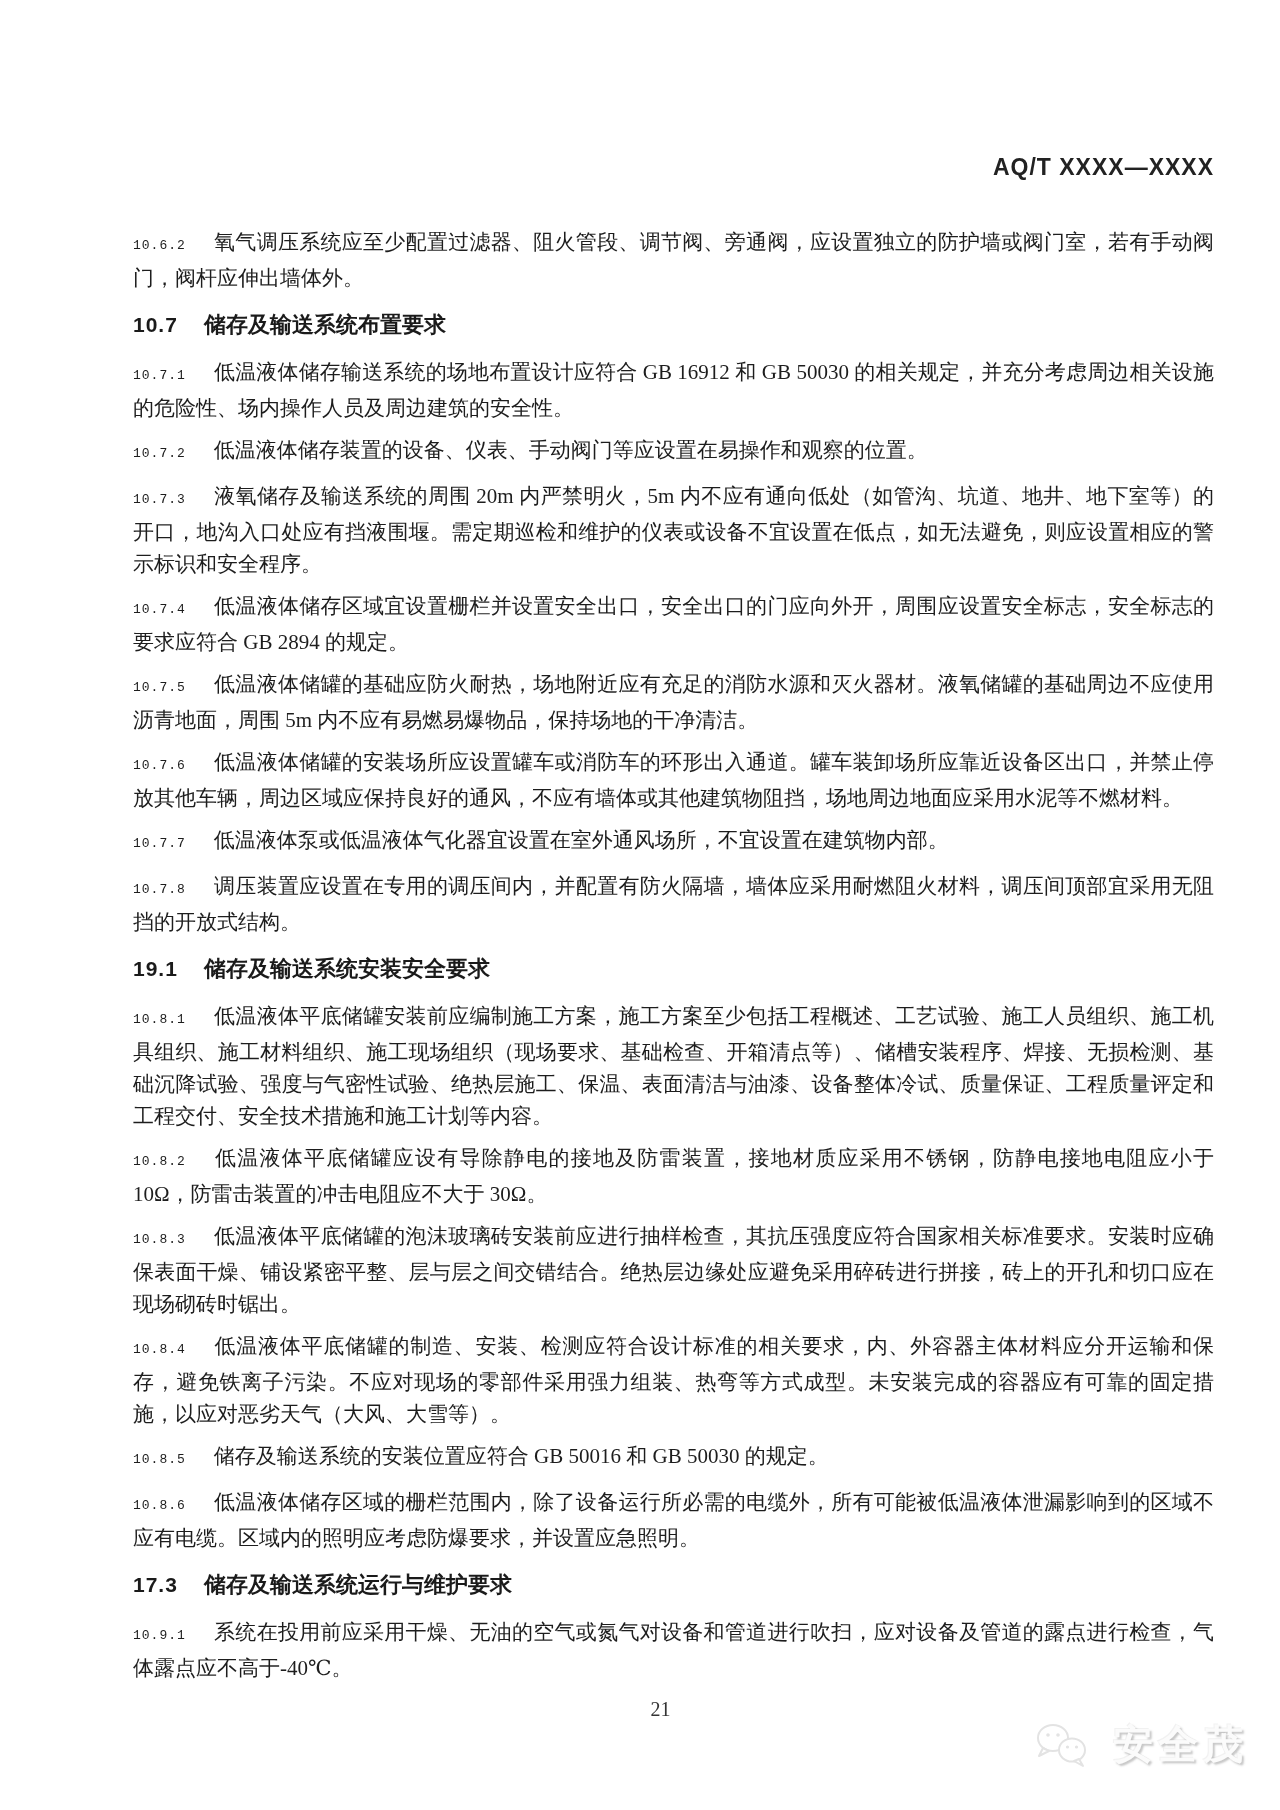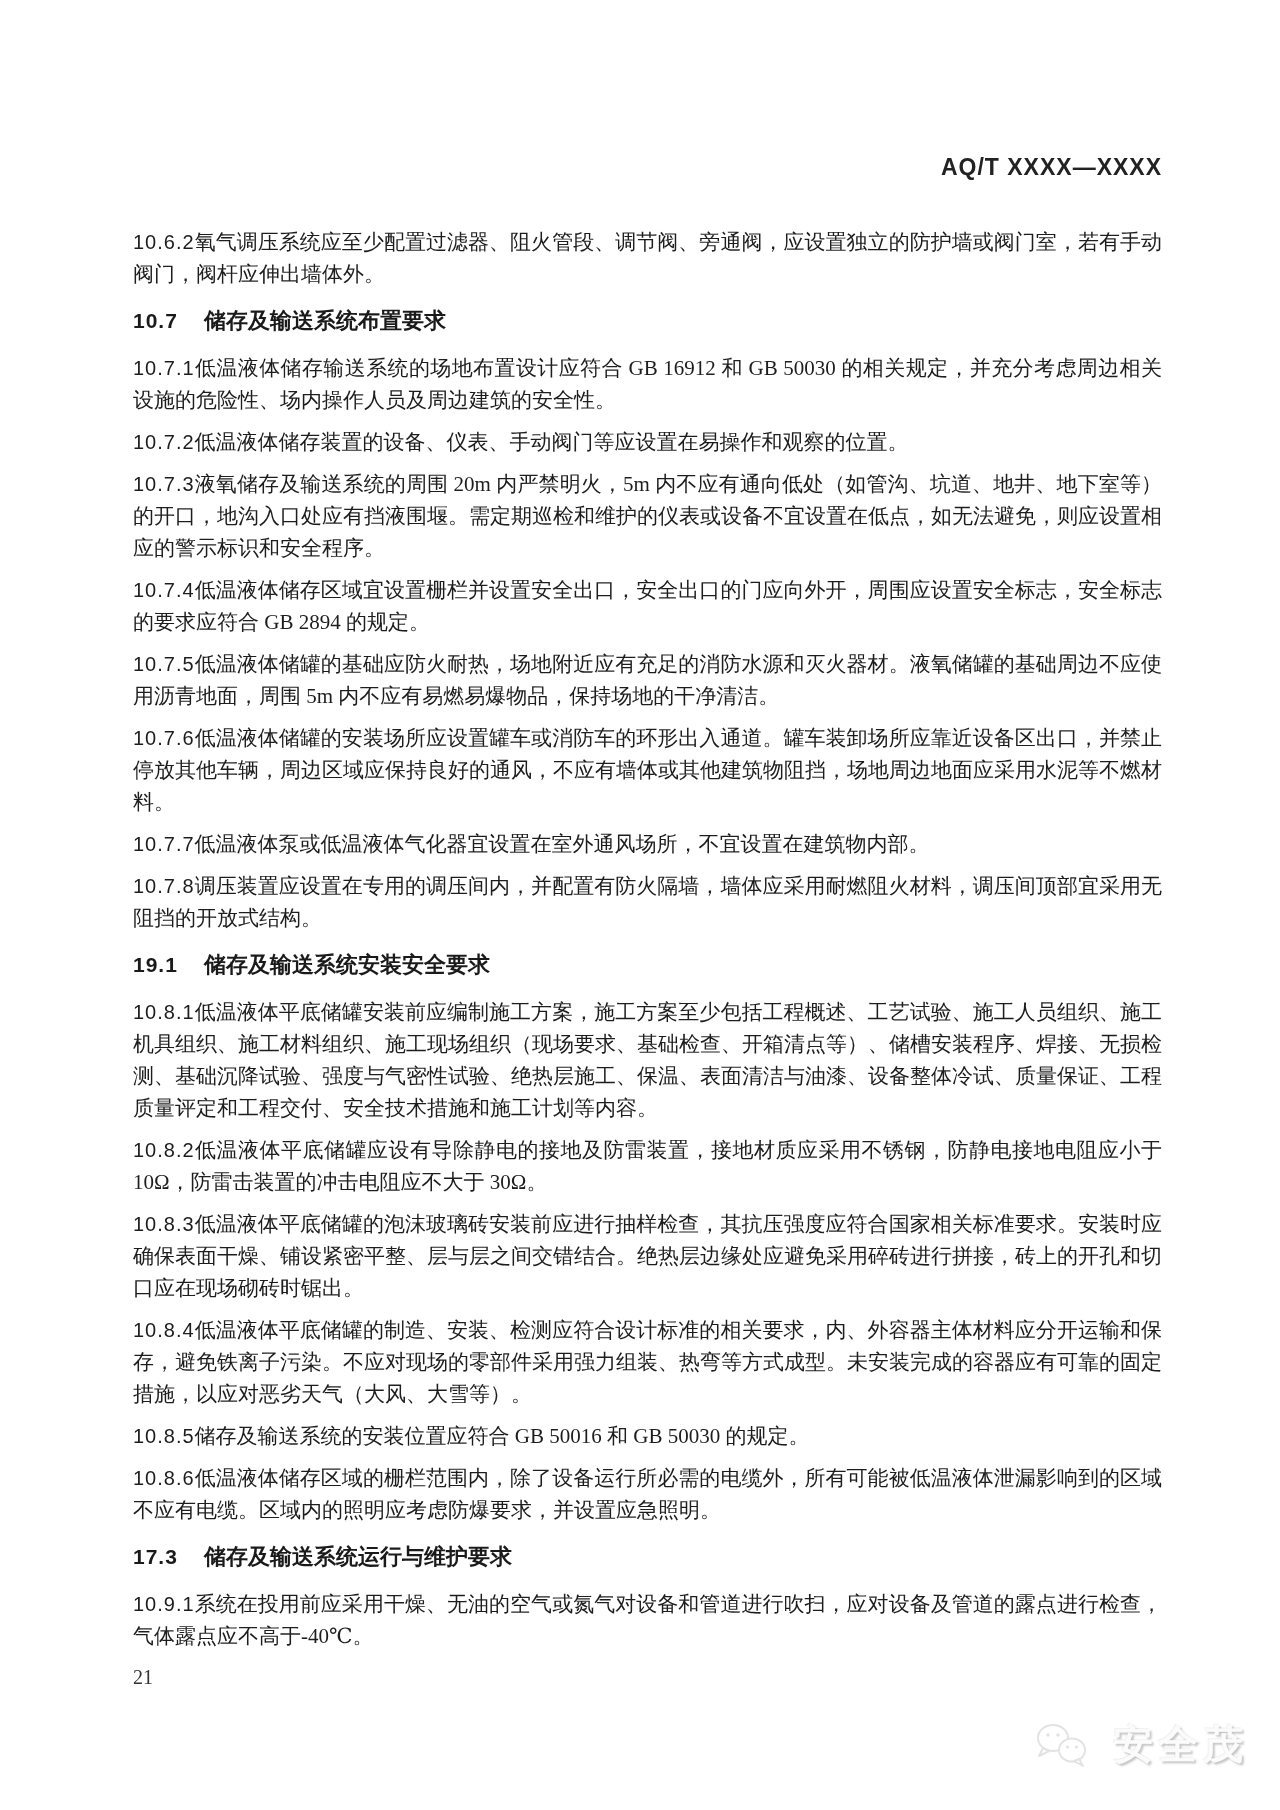--- a/index.html
+++ b/index.html
@@ -6,60 +6,61 @@
   body {
     width: 1280px;
     height: 1810px;
     background: #ffffff;
     position: relative;
     font-family: "Liberation Serif", "DejaVu Serif", serif;
     color: #1d1d1d;
     overflow: hidden;
   }
   .page {
-    padding: 154px 118px 0 133px;
+    padding: 154px 66px 0 133px;
   }
   .doc-header {
     text-align: right;
     font-family: "Liberation Sans", "DejaVu Sans", sans-serif;
     font-size: 23px;
     font-weight: 600;
     letter-spacing: 1px;
     color: #222;
     margin: 0 0 45px 0;
   }
   p.clause {
     font-size: 21px;
     line-height: 32px;
     text-align: justify;
     text-align-last: left;
     margin: 0 0 10px 0;
   }
   .clause .num {
-    font-family: Liberation Sans, sans-serif;
-    font-size: 20px;
+    font-family: Liberation Mono, monospace;
+    font-size: 13px;
     letter-spacing: 1px;
+    margin-right: 28px;
     white-space: nowrap;
   }
   h2.sec-heading {
     font-size: 22px;
     font-weight: 700;
     line-height: 26px;
     margin: 18px 0 18px 0;
     color: #1a1a1a;
   }
   .sec-heading .num {
     font-family: "Liberation Sans", "DejaVu Sans", sans-serif;
     font-size: 21px;
     letter-spacing: 1px;
     margin-right: 26px;
     white-space: nowrap;
   }
   .page-number {
-    text-align: left;
+    text-align: center;
     font-size: 20px;
     color: #333;
     margin-top: 14px;
     padding-right: 26px;
   }
   .watermark {
     position: absolute;
     right: 32px;
     bottom: 38px;
     display: flex;

